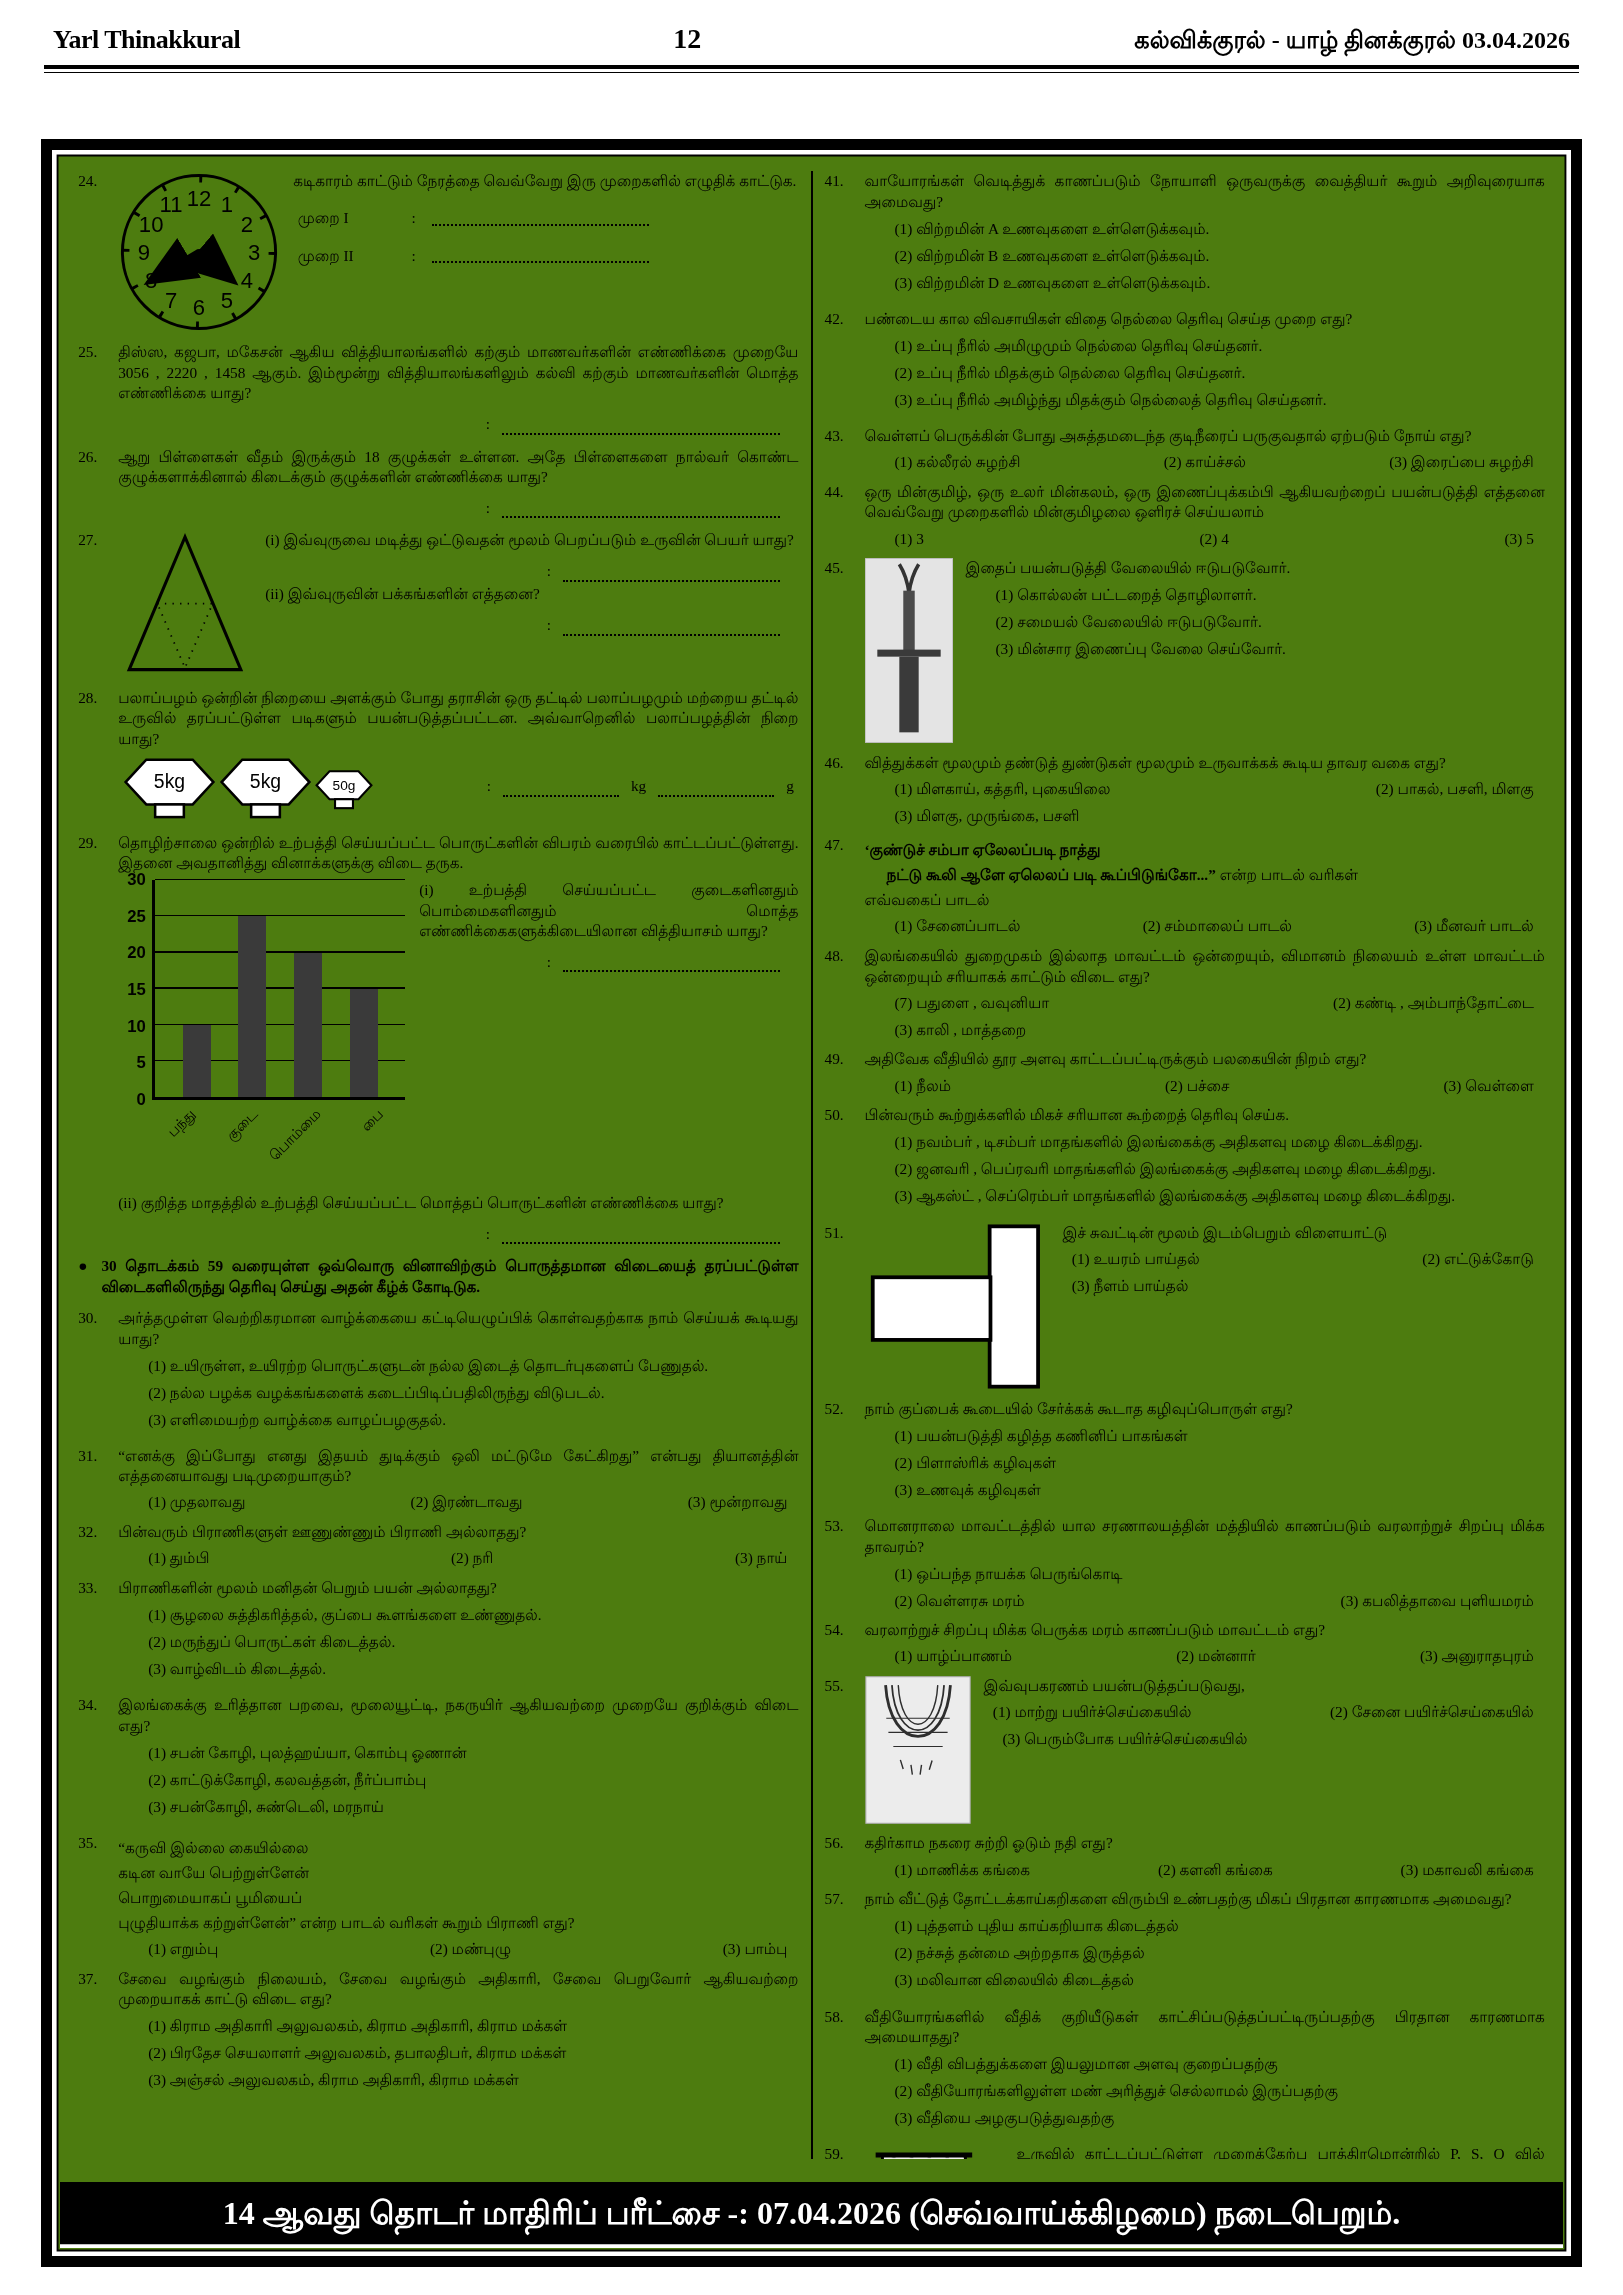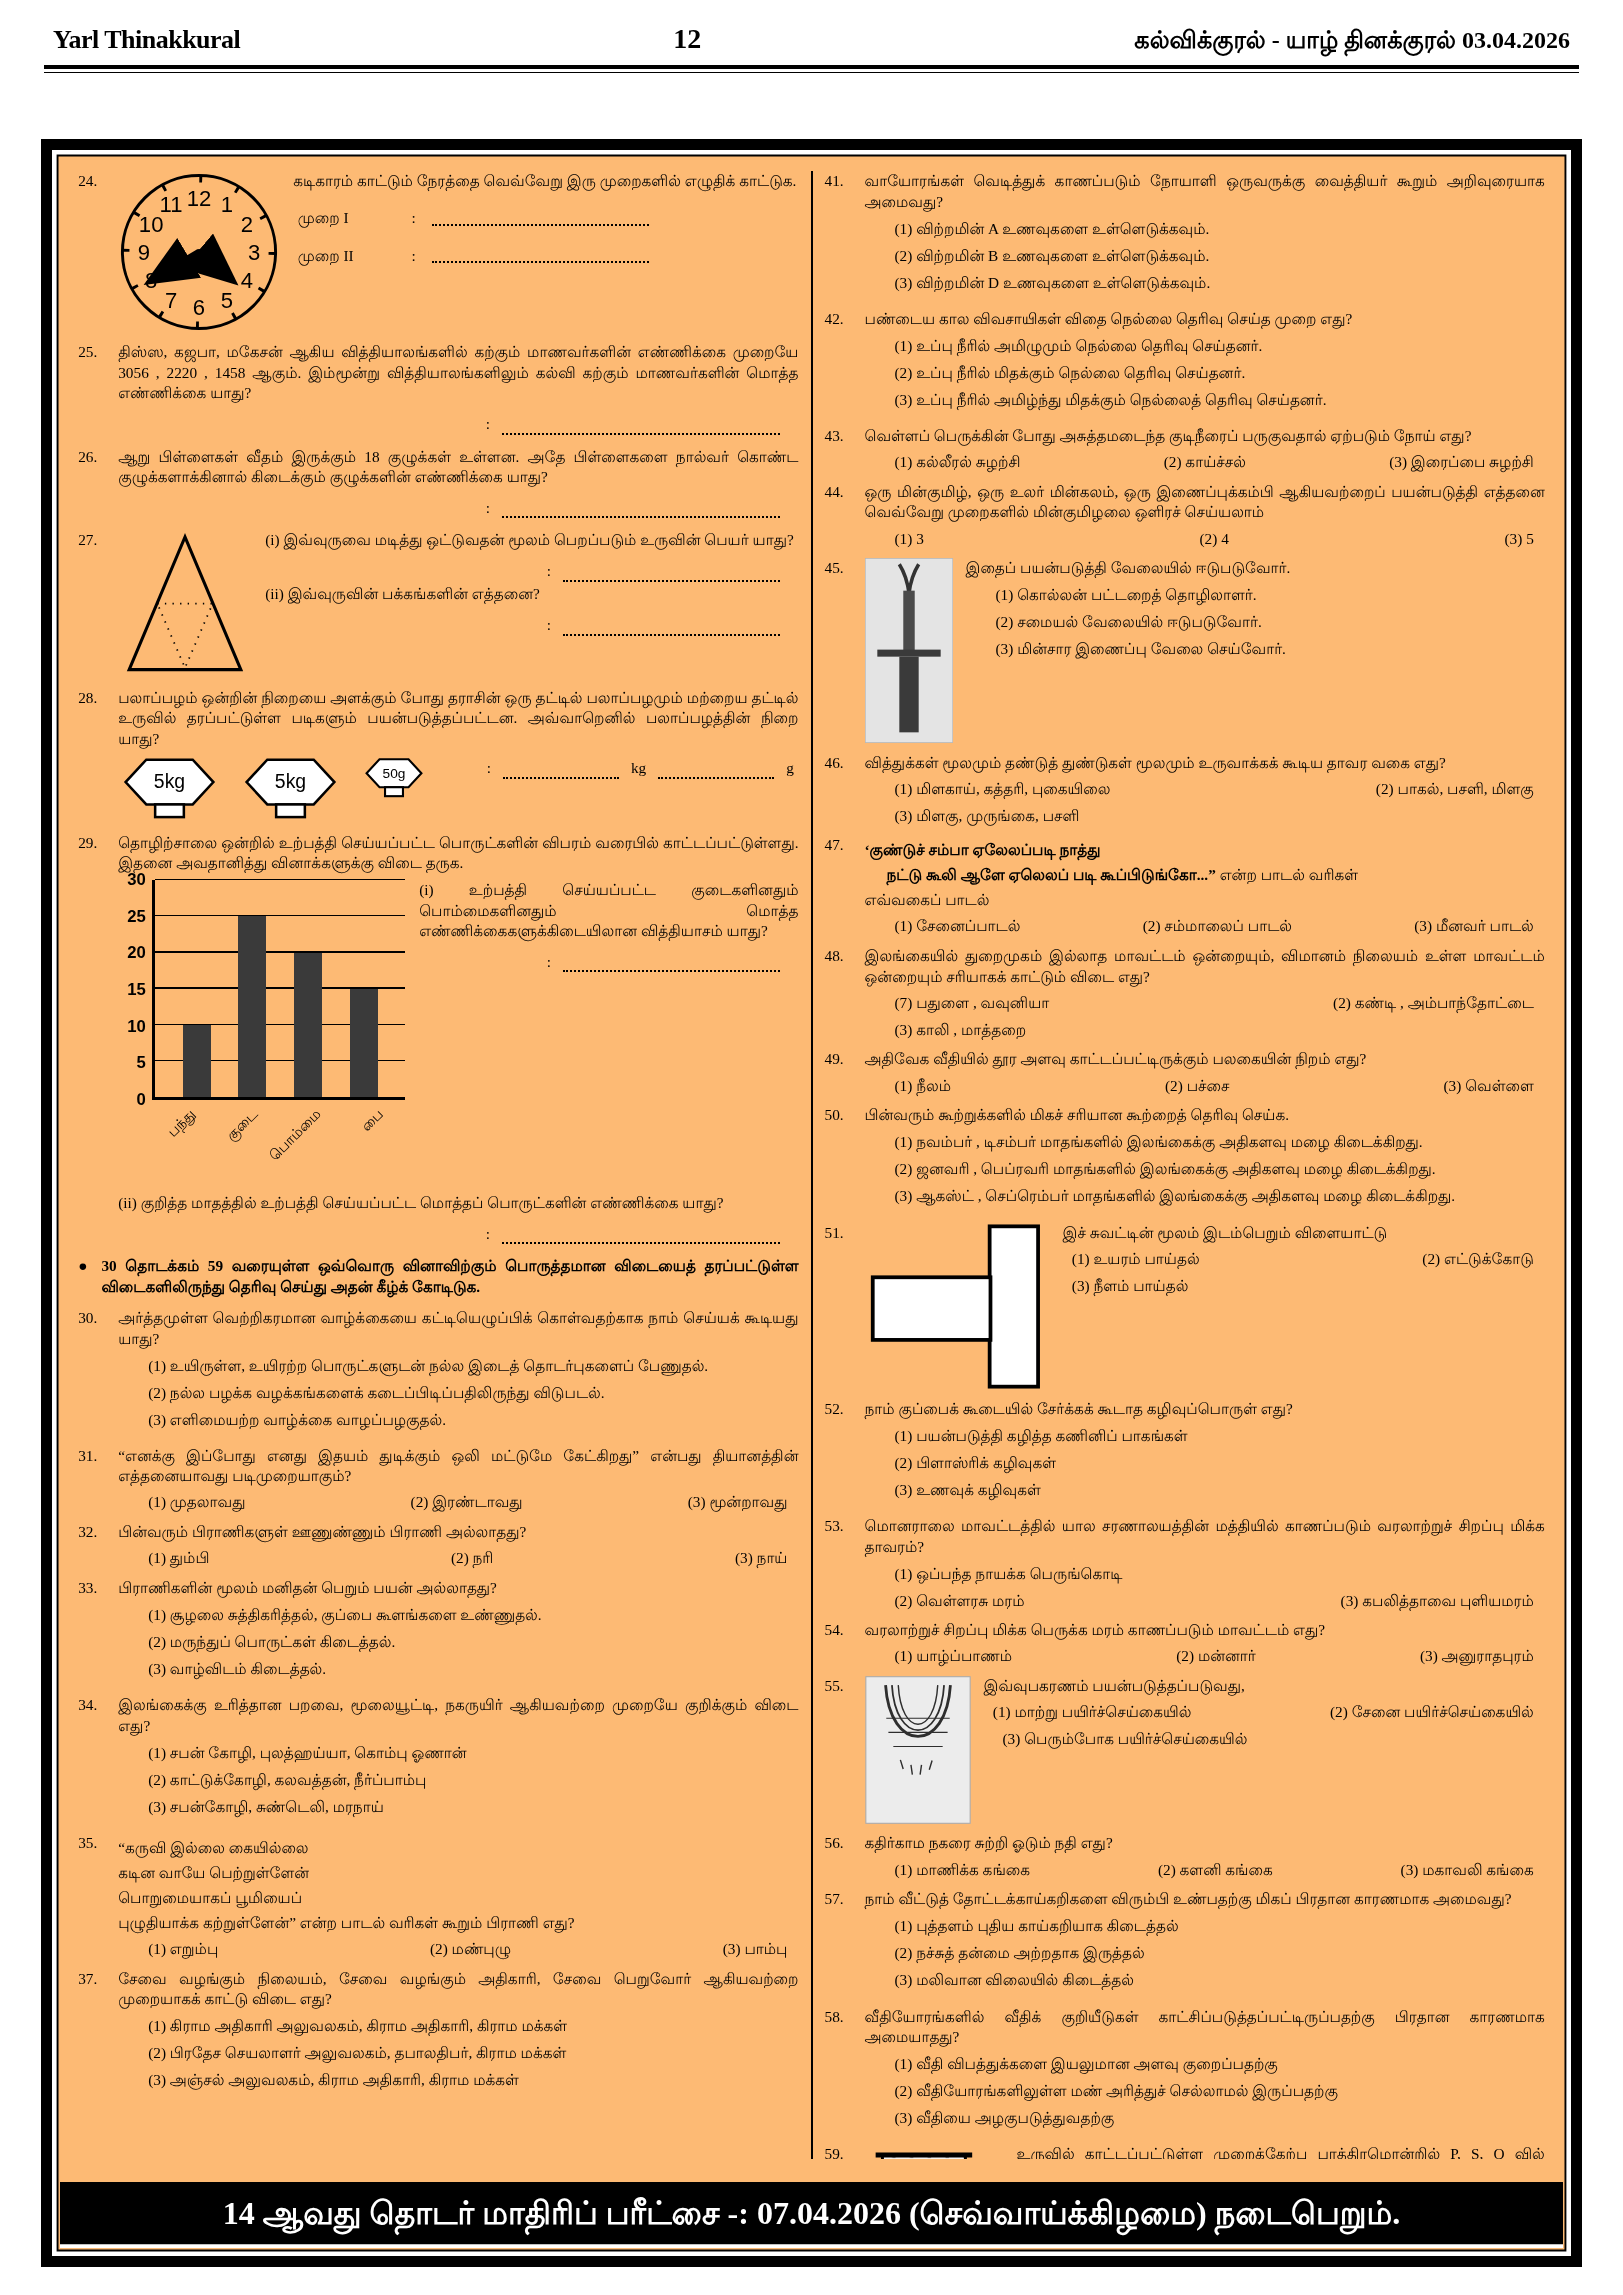--- a/index.html
+++ b/index.html
@@ -6,21 +6,21 @@
   body{width:1623px;height:2295px;position:relative;background:#fff;color:#000;
        font-family:"Liberation Serif",serif;font-size:15.3px;line-height:1.34;overflow:hidden}
   
   .hdr{display:flex;justify-content:space-between;align-items:baseline;padding:20.4px 53px 0}
   .hdr .brand{font-size:26px;font-weight:bold;letter-spacing:-0.5px}
   .hdr .pageno{font-size:28px;font-weight:bold}
   .hdr .edition{font-size:24px;font-weight:bold}
   .hr-double{margin:6.5px 44px 0;border-top:4.2px solid #000;border-bottom:1.9px solid #000;height:2.8px}
   
   .frame{position:absolute;left:41px;right:41px;top:139px;bottom:28px;background:#000;padding:10.2px}
-  .frame-inner{position:relative;background:#fdba74;height:100%;box-sizing:border-box;
+  .frame-inner{position:relative;background:#4d7c0f;height:100%;box-sizing:border-box;
                border:1.9px solid #000;box-shadow:inset 0 0 0 4.6px #fff,inset 0 0 0 6.5px #000;
                padding:21px 14px 97px 14px;overflow:hidden}
   .cols{display:flex;height:100%;overflow:hidden}
   .col{flex:1;min-width:0;overflow:hidden;padding:0 12px}
   .col.left{border-right:2.8px solid #000}
   
   .q{display:flex;margin:0 0 9.3px}
   .qn{flex:none;width:40px}
   .qb{flex:1;min-width:0}
   .qtext{text-align:justify}
@@ -46,21 +46,21 @@
   .yaxis{position:relative;width:34px;font-weight:bold;font-size:16.7px;font-family:"Liberation Sans",sans-serif}
   .ylab{position:absolute;right:6.5px;transform:translateY(50%)}
   .plot{position:relative;flex:1;height:217px;border-left:3.2px solid #000;border-bottom:3.2px solid #000}
   .grid{position:absolute;left:0;right:0;height:1.4px;background:#000}
   .bars{position:absolute;left:0;right:0;top:0;bottom:0;display:flex;justify-content:space-evenly;align-items:flex-end;z-index:2}
   .bar{width:28px;background:#3a3a3a}
   .xlabels{position:relative;height:88px;margin-left:37px;width:calc(100% - 37px)}
   .xlabanchor{position:absolute;top:4.6px;width:0}
   .xlab{position:absolute;right:0;top:0;transform:rotate(-45deg);transform-origin:100% 0;white-space:nowrap;font-size:14.3px}
   
-  .weightsrow{display:flex;align-items:flex-start;gap:28px;margin:9.3px 0 0 4.6px}
+  .weightsrow{display:flex;align-items:center;gap:3px;margin:9.3px 0 0 4.6px}
   .vlab{font-size:44px;font-family:"Liberation Sans",sans-serif}
   svg text{font-family:"Liberation Sans",sans-serif}
   
   .footband{position:absolute;left:7.4px;right:7.4px;bottom:7.4px;background:#000;color:#fff;
             text-align:center;font-weight:bold;font-size:32px;line-height:1.2;padding:12px 3.7px 15.7px;
             box-shadow:inset 0 -6.5px 0 -2.8px #fff}
 </style>
 </head>
 <body>
 

